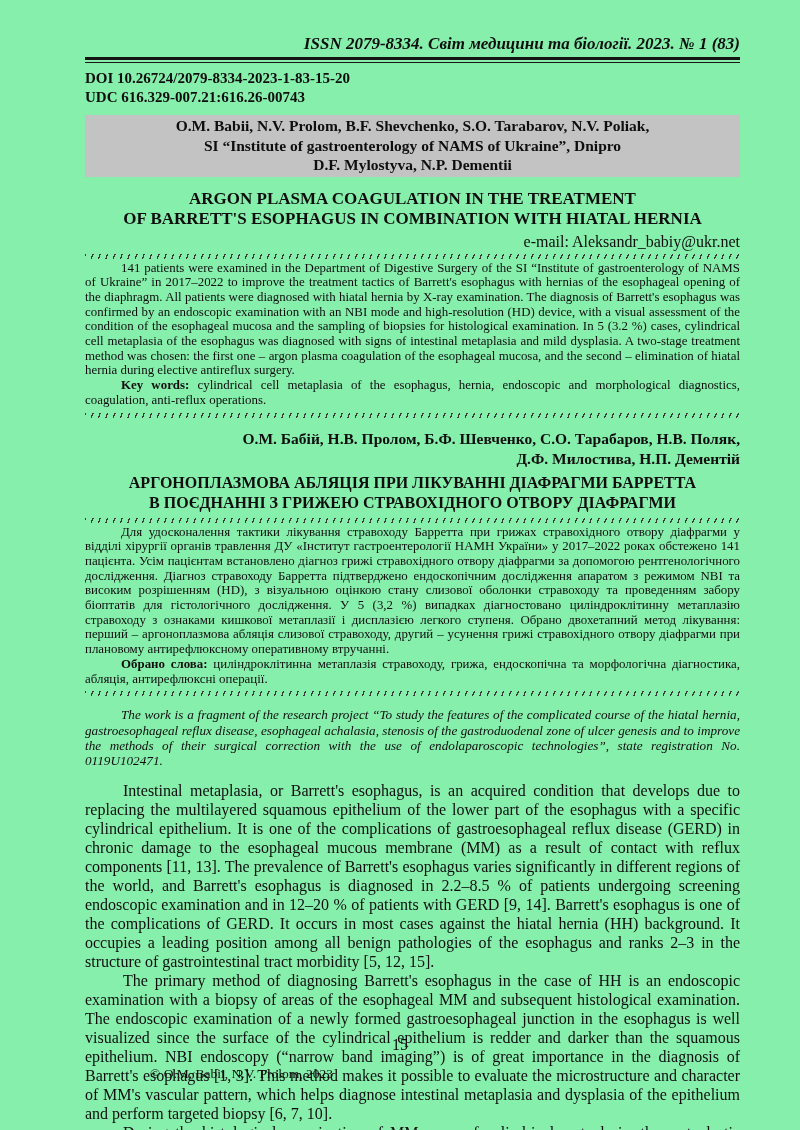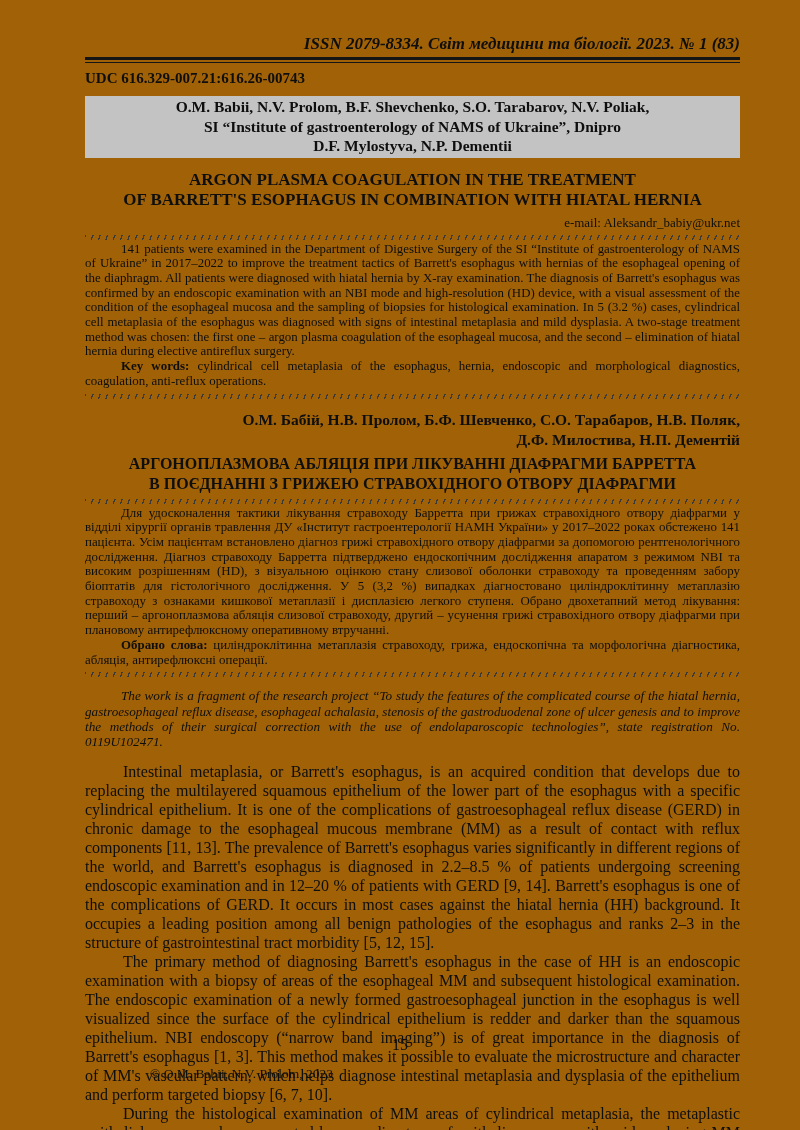--- a/index.html
+++ b/index.html
@@ -1,20 +1,20 @@
 <!DOCTYPE html>
 <html><head>
 <meta charset="utf-8">
 <style>
   html, body { margin: 0; padding: 0; background: #ffffff; }
   .page {
     position: relative;
     width: 800px;
     height: 1130px;
-    background: #a16207;
+    background: #86efac;
     box-sizing: border-box;
     padding: 34px 60px 0 85px;
     font-family: "Liberation Serif", "DejaVu Serif", serif;
     color: #0e0e0e;
     overflow: hidden;
   }
   .issn-line {
     text-align: right;
     font-size: 17px;
     font-weight: bold;
@@ -38,21 +38,21 @@
     line-height: 19.5px;
     padding: 1px 10px 2px;
   }
   .title-en {
     margin: 12px 0 0;
     text-align: center;
     font-size: 17px;
     font-weight: bold;
     line-height: 20.5px;
   }
-  .email-line { margin-top: 4px; text-align: right; font-size: 13px; line-height: 15px; font-family: Liberation Serif, serif; }
+  .email-line { margin-top: 4px; text-align: right; font-size: 16px; line-height: 15px; font-family: Liberation Serif, serif; }
   .hatch {
     height: 5px;
     margin-top: 5px;
     margin-bottom: 2px;
     background: repeating-linear-gradient(112deg, #3a3a3a 0px, #3a3a3a 1.3px, transparent 1.3px, transparent 6.8px);
   }
   .abstract p {
     margin: 0;
     font-size: 12.9px;
     line-height: 14.7px;
@@ -107,20 +107,21 @@
 </style>
 </head>
 <body>
 
 <div class="page">
 
   <div class="issn-line">ISSN 2079-8334. Світ медицини та біології. 2023. № 1 (83)</div>
   <div class="header-rule"></div>
 
   <div class="meta-block">
+    <div>DOI 10.26724/2079-8334-2023-1-83-15-20</div>
     <div>UDC 616.329-007.21:616.26-00743</div>
   </div>
 
   <div class="authors-box">
     <div>O.M. Babii, N.V. Prolom, B.F. Shevchenko, S.O. Tarabarov, N.V. Poliak,</div>
     <div>SI “Institute of gastroenterology of NAMS of Ukraine”, Dnipro</div>
     <div>D.F. Mylostyva, N.P. Dementii</div>
   </div>
 
   <h1 class="title-en">

